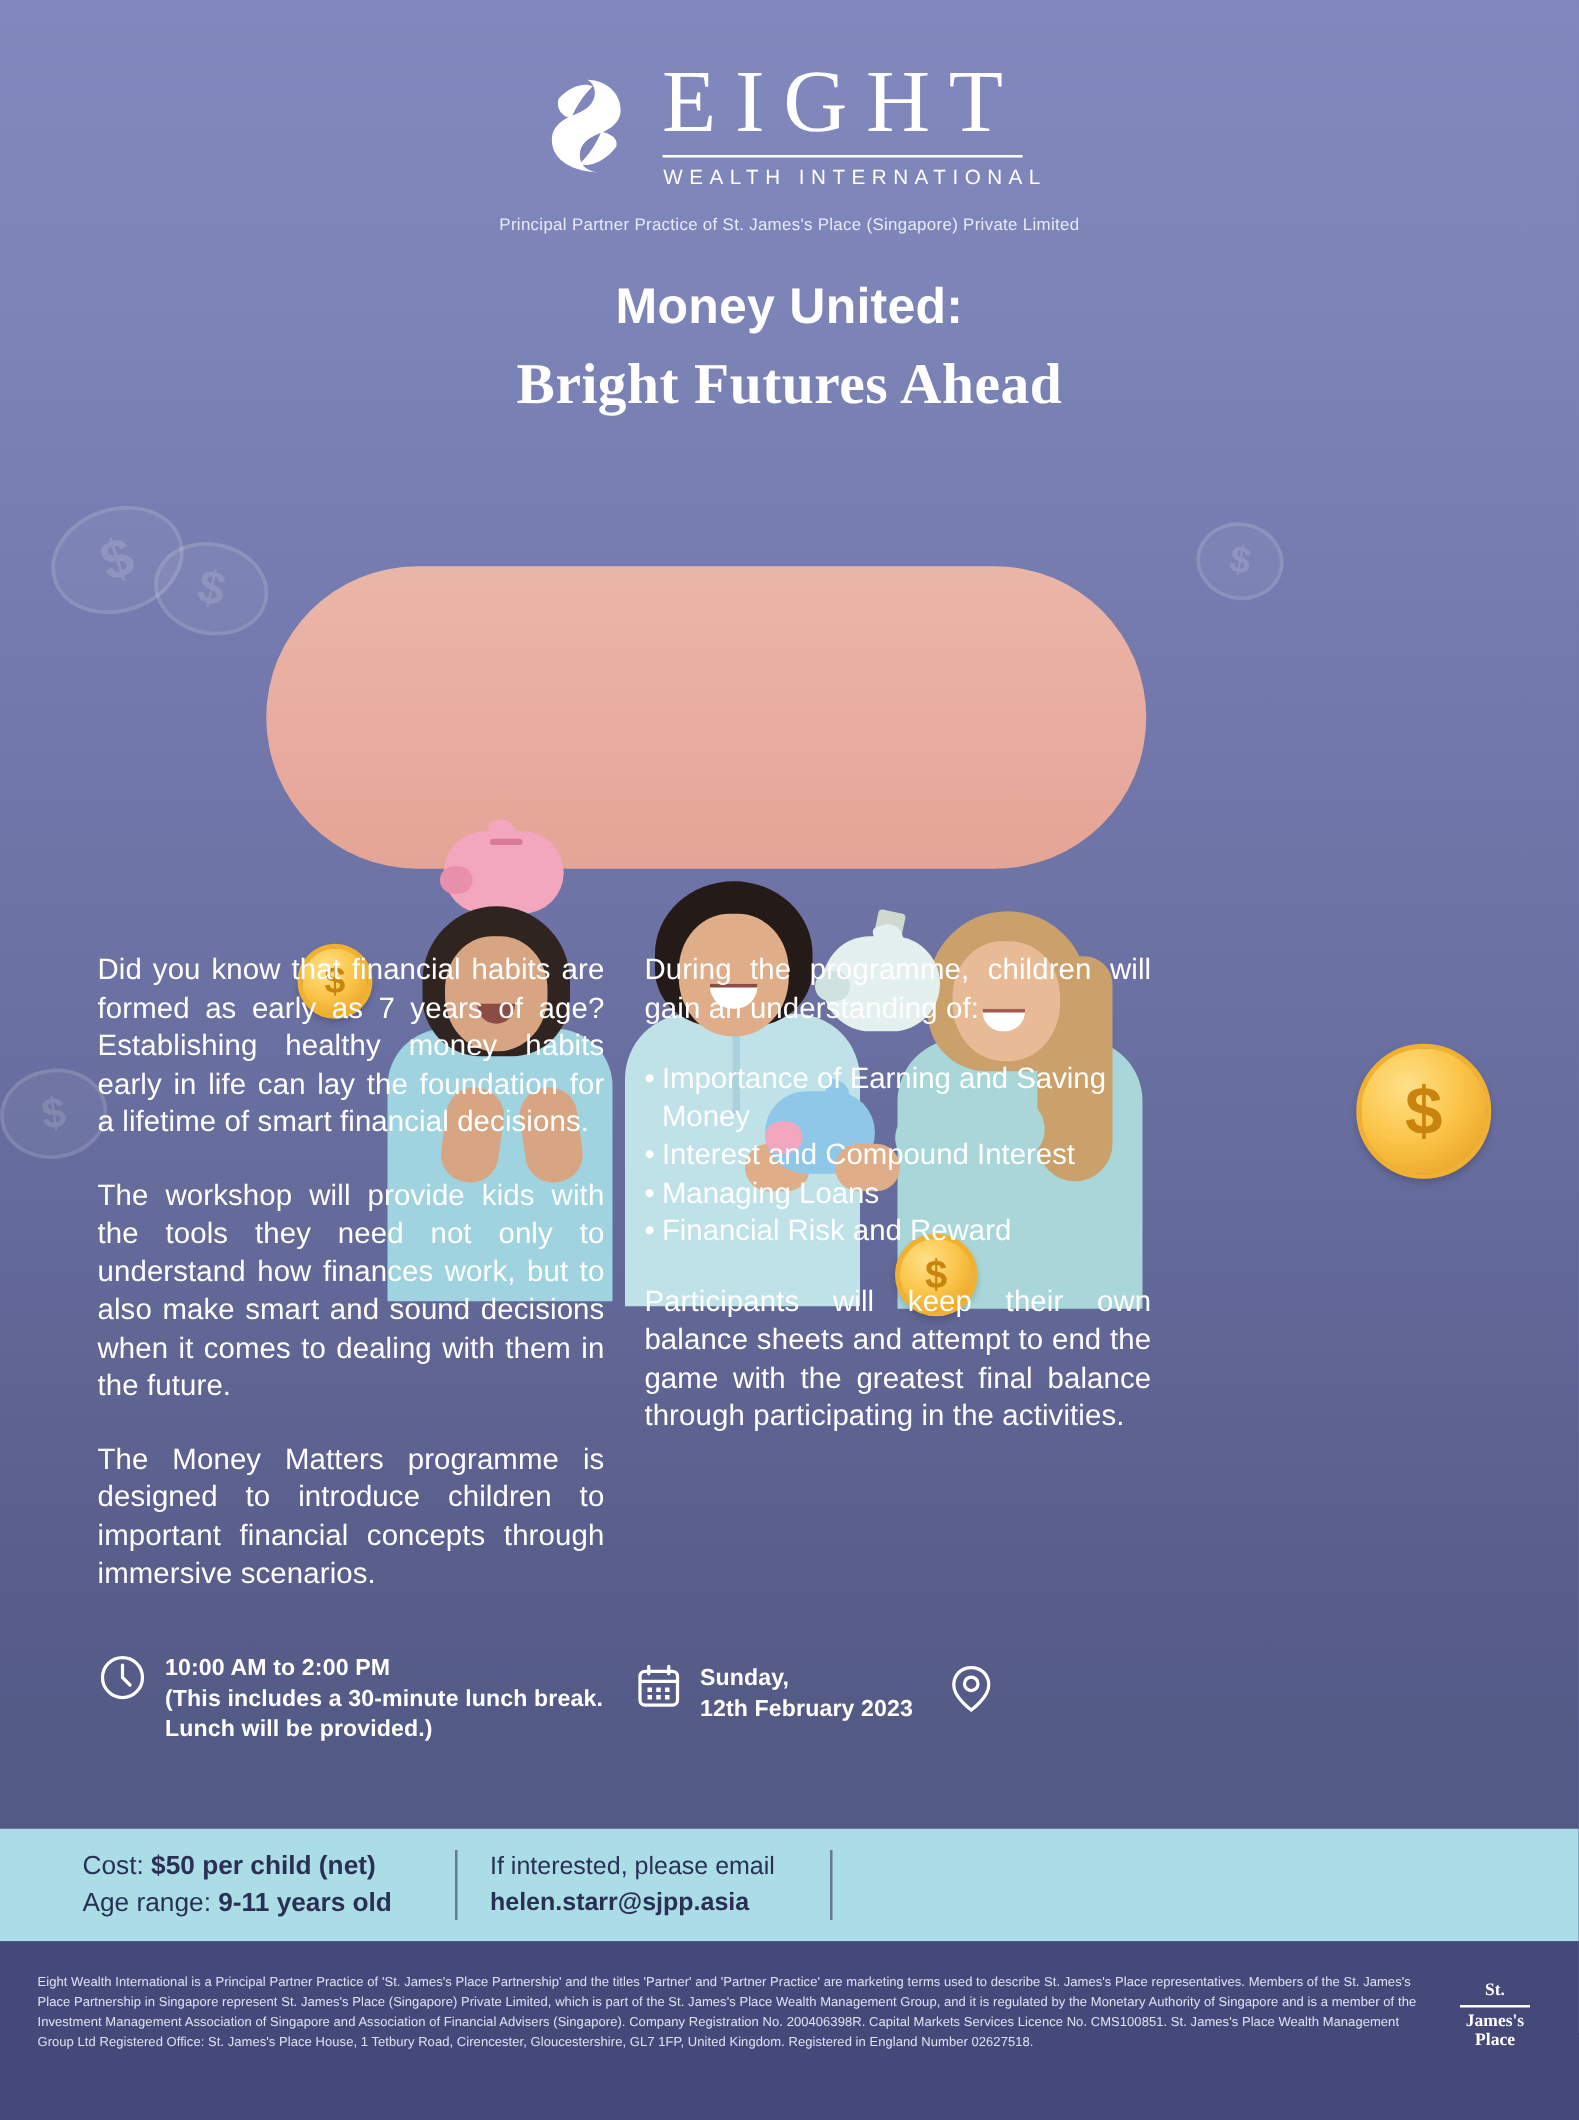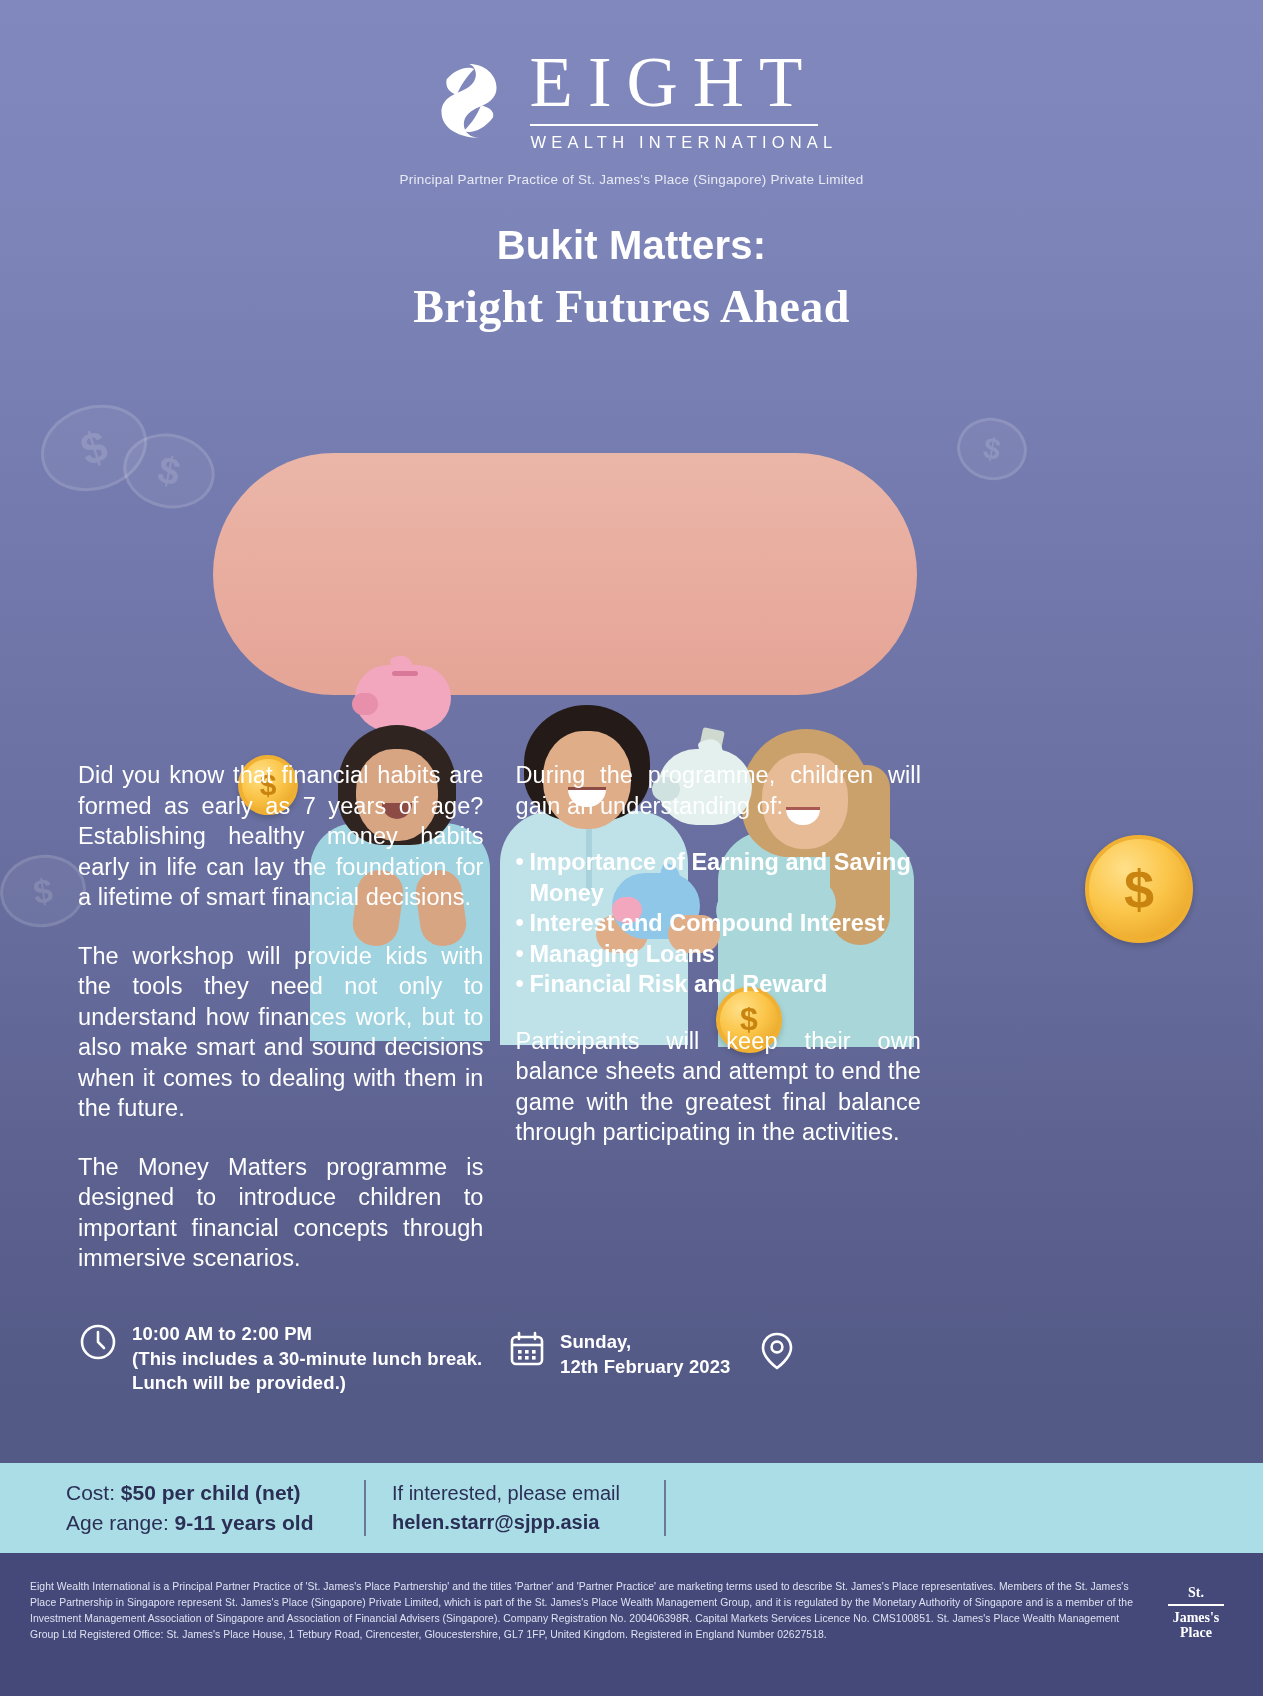--- a/index.html
+++ b/index.html
@@ -128,21 +128,21 @@
   }
   .col { width:480px; color:#ffffff; }
   .col p {
     font-size:23.5px; line-height:30.5px; text-align:justify;
     margin-bottom:28px; font-weight:300; letter-spacing:.1px;
   }
   .col.right p { margin-bottom:26px; }
   .bullets { list-style:none; margin:0 0 26px 0; }
   .bullets li {
     font-size:23.5px; line-height:30.5px; color:#ffffff;
-    font-weight:700; padding-left:14px; position:relative;
+    font-weight:400; padding-left:14px; position:relative;
   }
   .bullets li:before { content:"\2022"; position:absolute; left:0; }
 
   
   .inforow {
     position:absolute; left:0; top:1322px; width:1059px;
     display:flex; align-items:flex-start; padding:0 78px; color:#ffffff;
   }
   .info { display:flex; align-items:flex-start; gap:14px; }
   .info.time { width:430px; }
@@ -214,21 +214,21 @@
       </div>
       <div class="logo-word">
         <div class="logo-eight">EIGHT</div>
         <div class="logo-rule"></div>
         <div class="logo-sub">WEALTH INTERNATIONAL</div>
       </div>
     </div>
     <div class="principal">Principal Partner Practice of St. James's Place (Singapore) Private Limited</div>
   </div>
 
-  <div class="title-sub">Bukit Matters:</div>
+  <div class="title-sub">Money United:</div>
   <div class="title-main">Bright Futures Ahead</div>
 
   <div class="hero">
     <div class="hero-pill"></div>
 
     <div class="pig1"></div>
     <div class="pig1-ear"></div>
     <div class="pig1-slot"></div>
     <div class="pig1-snout"></div>
 

